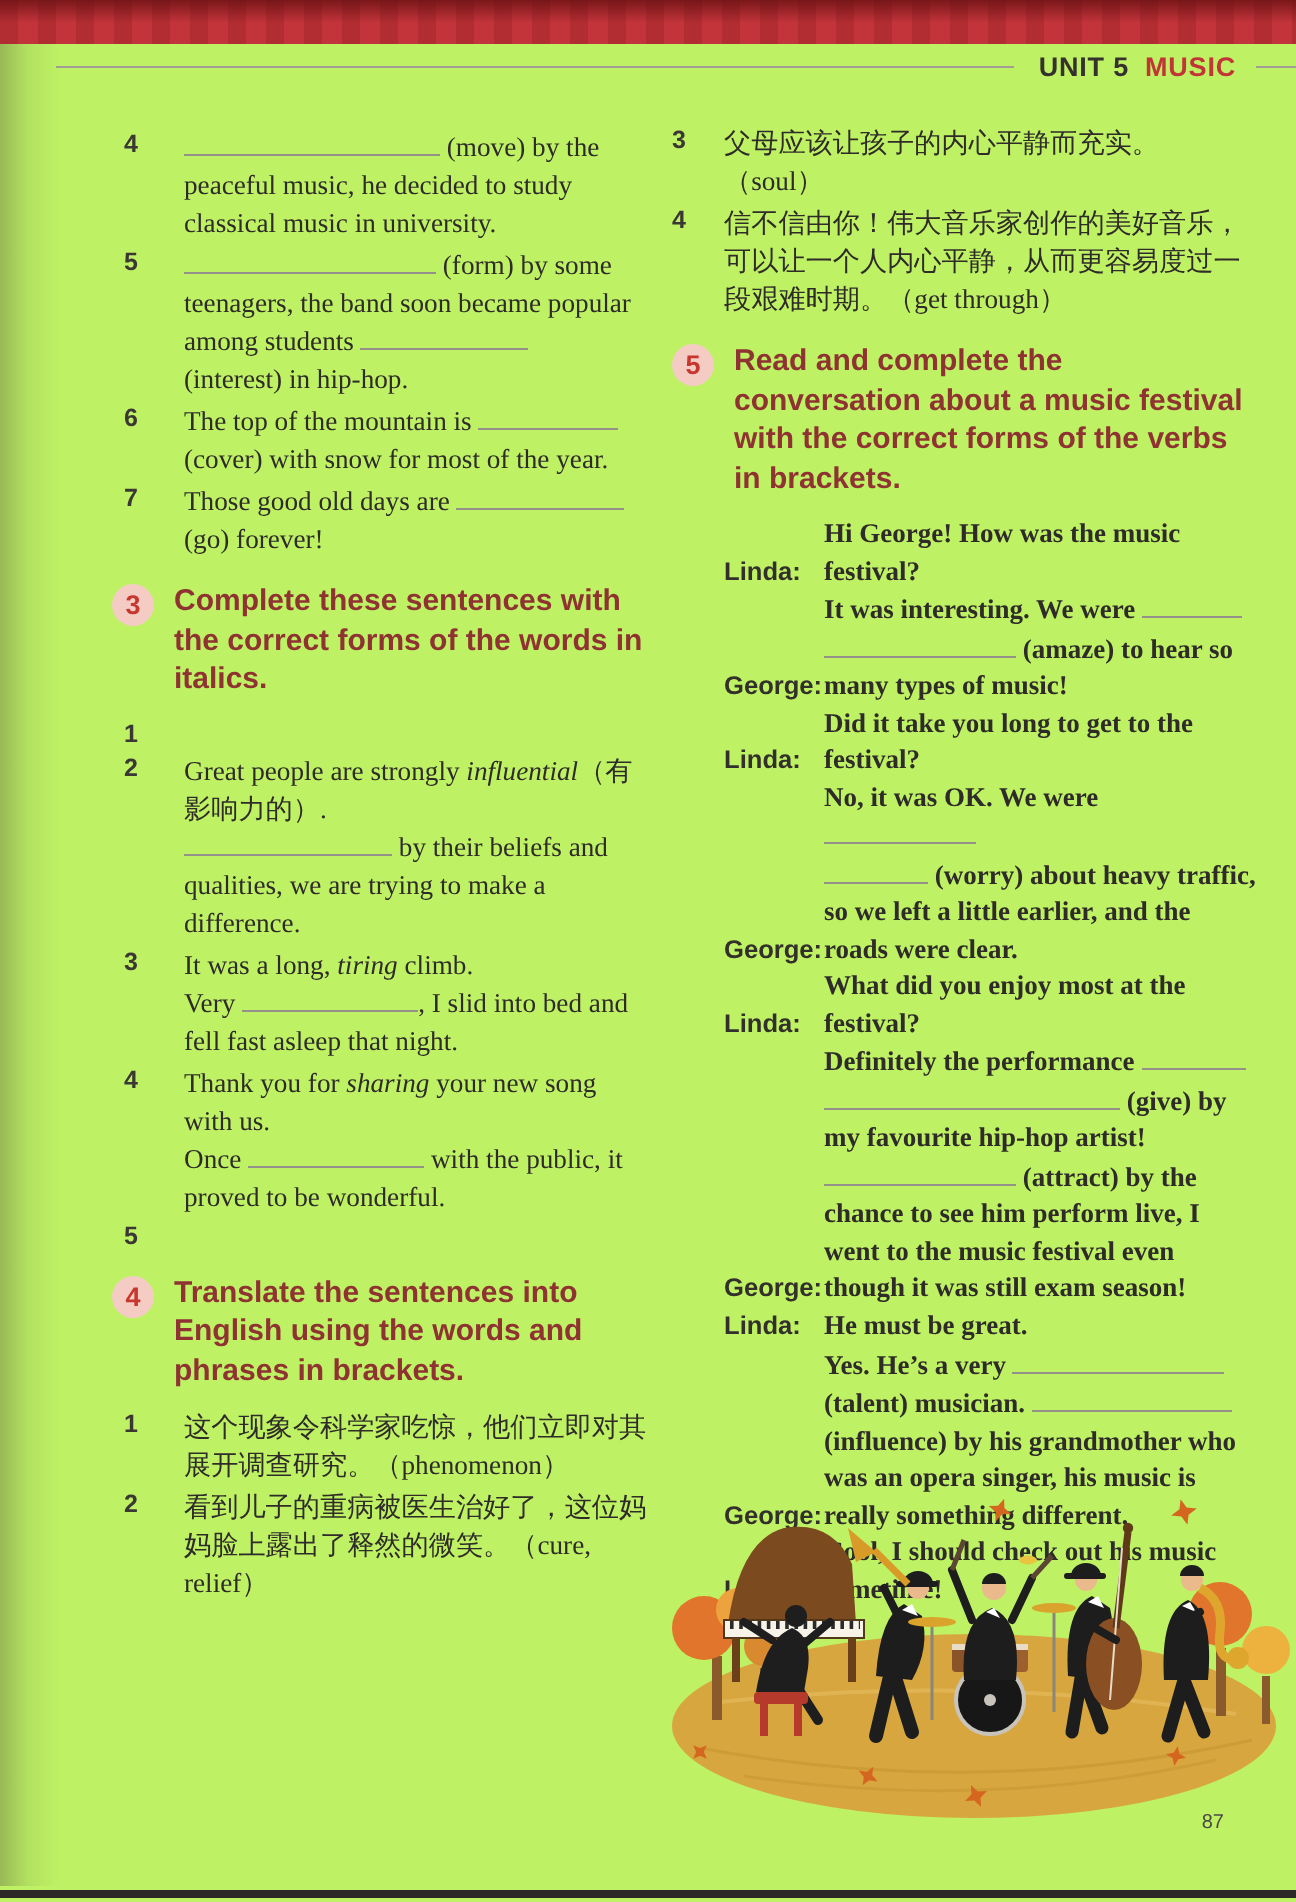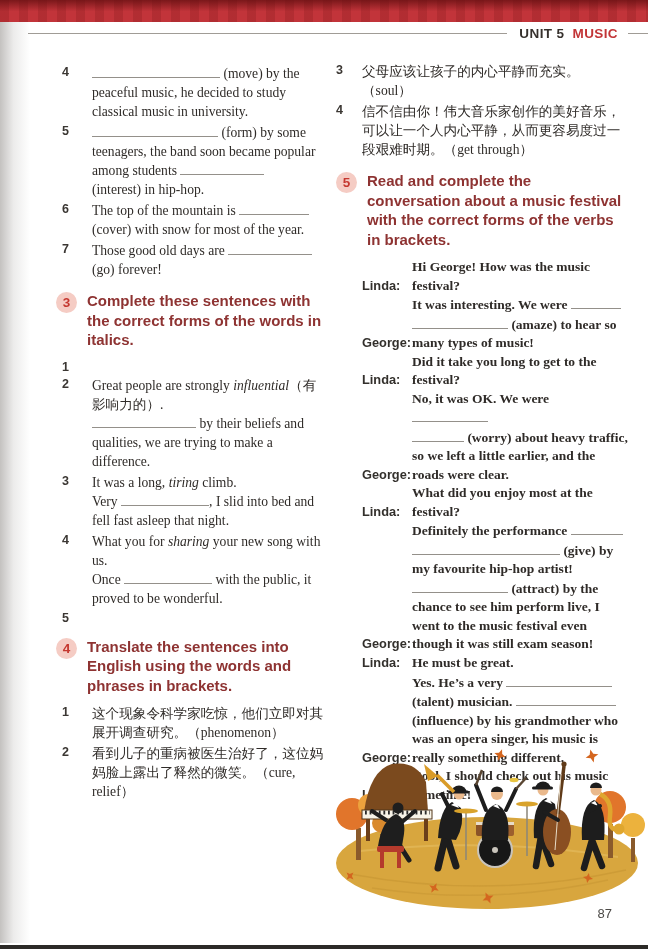--- a/index.html
+++ b/index.html
@@ -1,18 +1,18 @@
 <!DOCTYPE html>
 <html><head>
 <meta charset="utf-8">
 <style>
   html,body { margin:0; padding:0; background:#e9e7e3; }
   .page {
     position:relative; width:648px; height:951px; overflow:hidden;
-    background:#ffffff; color:#2f2b28;
+    background:#bef264; color:#2f2b28;
     font-family:"Liberation Serif","DejaVu Serif",serif;
   }
   
   .topbar {
     position:absolute; top:0; left:0; right:0; height:22px;
     background-color:#c2343a;
     background-image:
       linear-gradient(180deg, rgba(104,16,18,0.80) 0%, rgba(104,16,18,0.0) 52%),
       repeating-linear-gradient(90deg, rgba(128,24,26,0.25) 0 9px, rgba(0,0,0,0) 9px 19px);
   }
@@ -64,21 +64,21 @@
   .dlg-speaker {
     flex:0 0 50px; font-family:"Liberation Sans","DejaVu Sans",sans-serif; font-weight:bold;
     font-size:12.8px; color:#33302c; line-height:18.5px; padding-top:0.5px;
   }
   .dlg-text { flex:1 1 auto; font-size:13.5px; line-height:18.5px;font-weight:bold; }
 
   .illustration { position:absolute; left:330px; top:748px; width:318px; height:178px; }
   .page-number {
     position:absolute; right:36px; top:906px;
     font-family:"Liberation Sans","DejaVu Sans",sans-serif;
-    font-size:13px; color:#4c4a47;text-align:center;
+    font-size:10px; color:#4c4a47;text-align:center;
   }
 </style>
 </head>
 <body>
 
 <div class="page">
 
   <div class="topbar"></div>
 
   <div class="unit-row">
@@ -121,21 +121,21 @@
       <div class="item">
         <span class="item-num">2</span>
         <span class="item-text"><span>Great people are strongly </span><span class="it">influential</span><span>（有影响力的）.</span><br><span class="blank" style="width: 104px;"></span><span> by their beliefs and qualities, we are trying to make a difference.</span></span>
       </div>
       <div class="item">
         <span class="item-num">3</span>
         <span class="item-text"><span>It was a long, </span><span class="it">tiring</span><span> climb.</span><br><span>Very </span><span class="blank" style="width: 88px;"></span><span>, I slid into bed and fell fast asleep that night.</span></span>
       </div>
       <div class="item">
         <span class="item-num">4</span>
-        <span class="item-text"><span>What you for </span><span class="it">sharing</span><span> your new song with us.</span><br><span>Once </span><span class="blank" style="width: 88px;"></span><span> with the public, it proved to be wonderful.</span></span>
+        <span class="item-text"><span>Thank you for </span><span class="it">sharing</span><span> your new song with us.</span><br><span>Once </span><span class="blank" style="width: 88px;"></span><span> with the public, it proved to be wonderful.</span></span>
       </div>
       <div class="item">
         <span class="item-num">5</span>
       </div>
     </div>
 
     <div class="section">
       <span class="sec-num">4</span>
       <span class="sec-title">Translate the sentences into English using the words and phrases in brackets.</span>
     </div>

